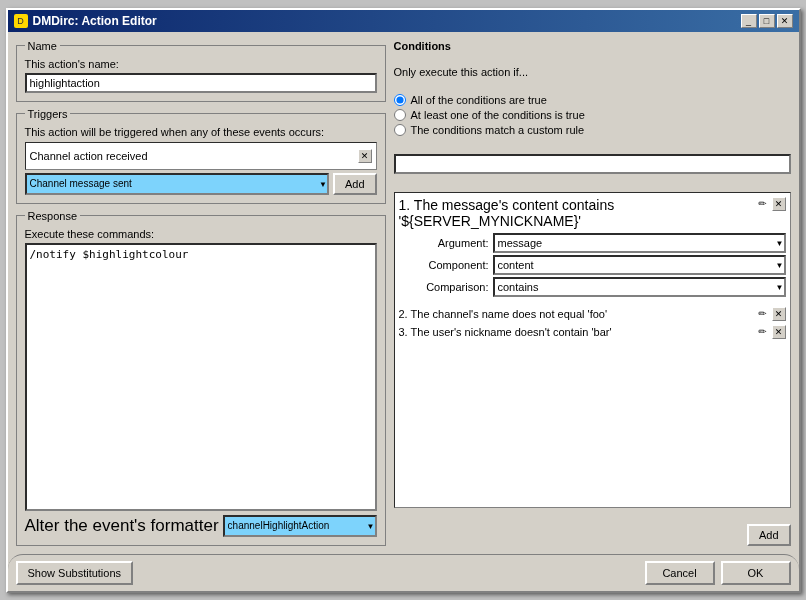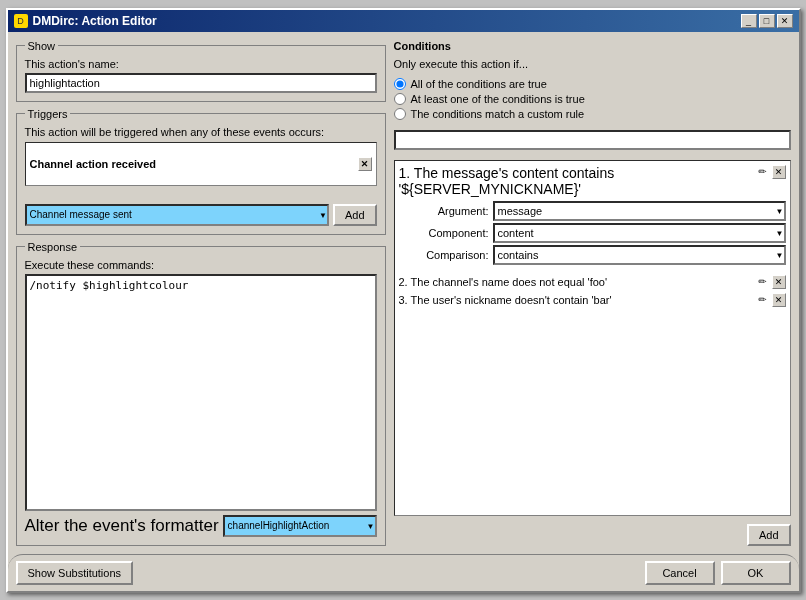--- a/index.html
+++ b/index.html
@@ -82,21 +82,21 @@
     .left-panel {
       width: 370px;
       display: flex;
       flex-direction: column;
       gap: 6px;
     }
     .right-panel {
       flex: 1;
       display: flex;
       flex-direction: column;
-      gap: 4px;
+      gap: 12px;
     }
     fieldset {
       border: 1px solid #808080;
       padding: 6px 8px 8px 8px;
       margin: 0;
     }
     legend {
       font-size: 11px;
       padding: 0 3px;
     }
@@ -119,24 +119,23 @@
     }
     .trigger-description {
       font-size: 11px;
       margin-bottom: 4px;
     }
     .trigger-item {
       display: flex;
       align-items: center;
       background: white;
       border: 1px inset #808080;
-      padding: 14px 4px;
-      margin-bottom: 18px;
+      padding: 6px 4px;
+      margin-bottom: 3px;
       justify-content: space-between;
-      font-weight: bold;
     }
     .trigger-item-text {
       font-size: 11px;
     }
     .small-x-btn {
       width: 14px;
       height: 14px;
       background: #d4d0c8;
       border: 1px solid #808080;
       border-top-color: #fff;
@@ -384,21 +383,21 @@
       <div class="titlebar-btn">□</div>
       <div class="titlebar-btn">✕</div>
     </div>
   </div>
 
   <div class="content">
 
     <div class="left-panel">
 
       <fieldset>
-        <legend>Show</legend>
+        <legend>Name</legend>
         <label>This action's name:</label>
         <input type="text" class="text-input" value="highlightaction" style="">
       </fieldset>
 
       <fieldset class="triggers-section">
         <legend>Triggers</legend>
         <div class="trigger-description">This action will be triggered when any of these events occurs:</div>
         <div class="trigger-item">
           <span class="trigger-item-text">Channel action received</span>
           <div class="small-x-btn">✕</div>

